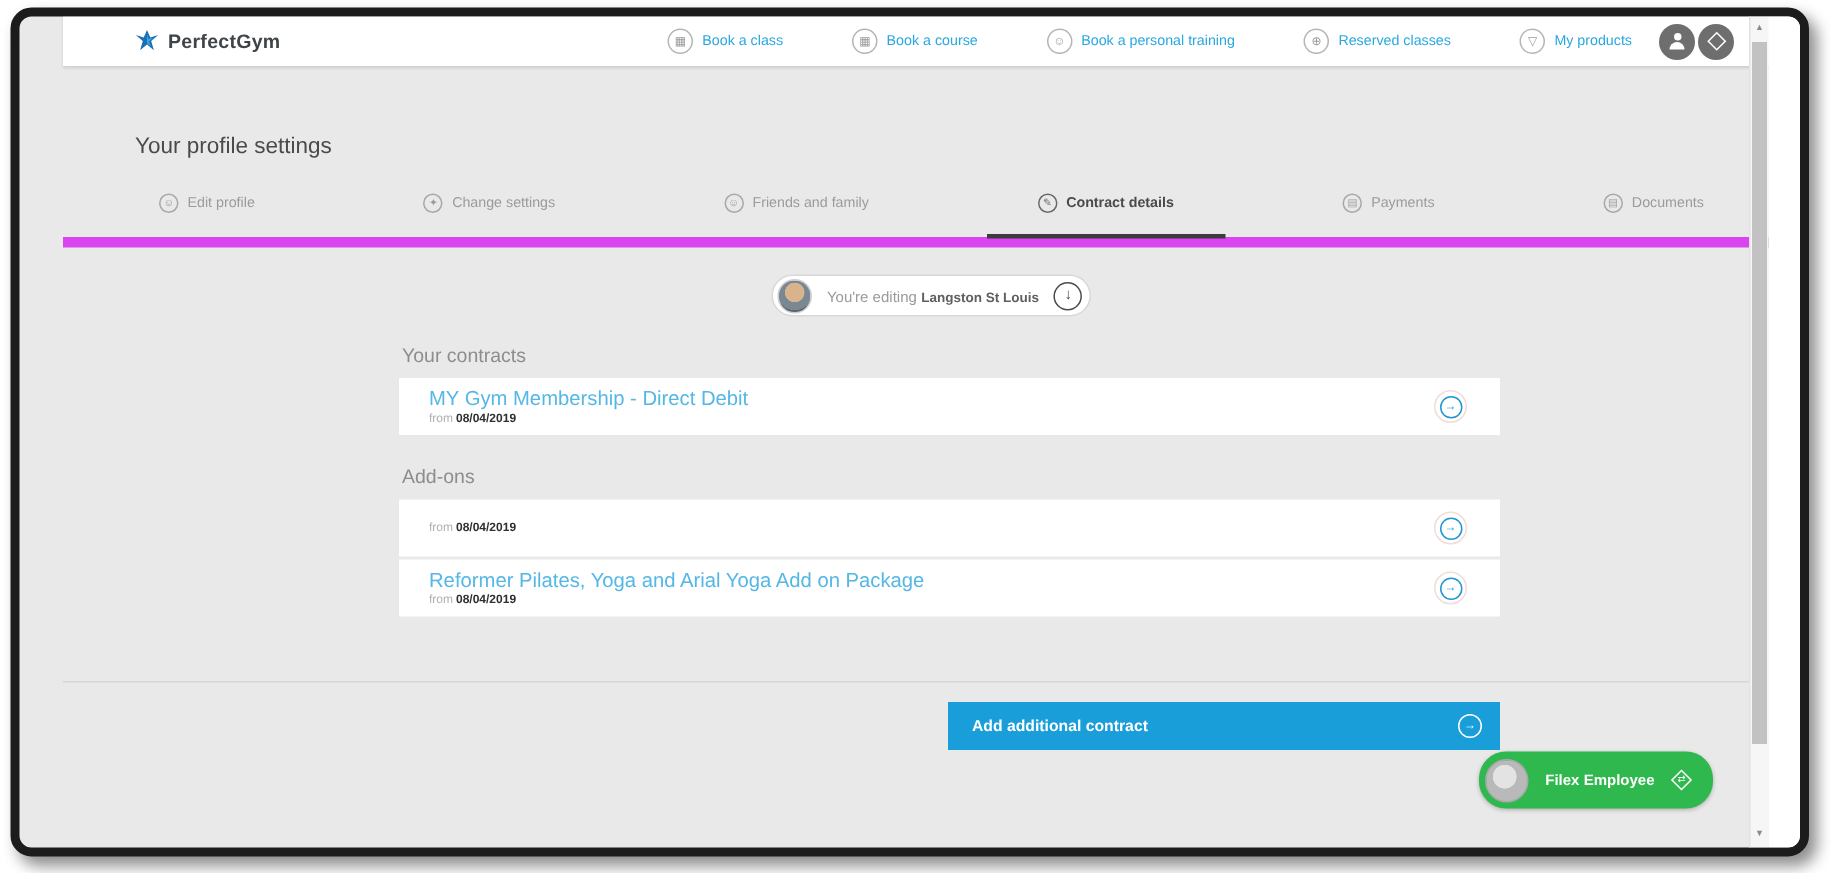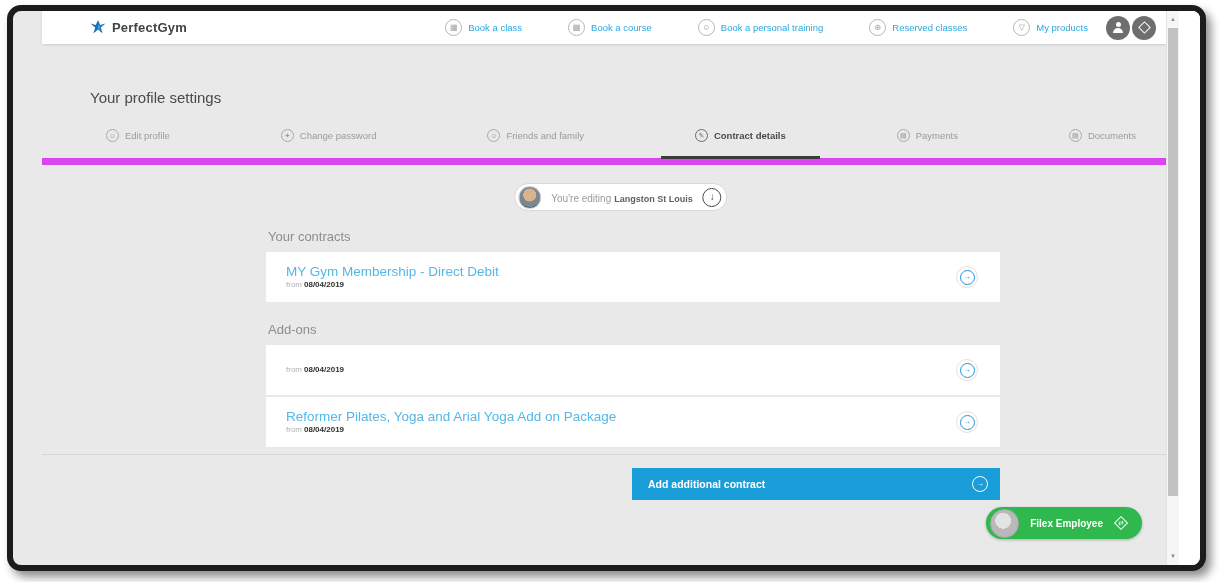--- a/index.html
+++ b/index.html
@@ -69,21 +69,21 @@
   .editing-drop {
     width:19px; height:19px; border:1.5px solid #4a4a4a; border-radius:50%; background:#fff;
     color:#4a4a4a; font-size:10px; line-height:16px; text-align:center; cursor:pointer; margin-right:2px; flex:0 0 auto;
   }
 
   
   .content { position:absolute; left:224px; width:734px; top:218px; z-index:2; }
   .section-title { font-size:13px; color:#8d8d8d; margin:0 0 8px 2px; }
   .section-title.addons { margin-top:20px; }
   .card {
-    position:relative; background:#ffffff; height:50px; margin-bottom:2px;
+    position:relative; background:#ffffff; height:38px; margin-bottom:2px;
     display:flex; flex-direction:column; justify-content:center; padding:4px 60px 6px 20px; cursor:pointer;
   }
   .card-title { font-size:13.5px; color:#54b7e6; line-height:15px; }
   .card-from { font-size:8px; color:#b0b0b0; margin-top:1px; }
   .card-date { font-size:8px; color:#2f2f2f; font-weight:bold; margin-left:2px; }
   .card-arrow {
     position:absolute; right:22px; top:50%; transform:translateY(-50%);
     width:22px; height:22px; border:1px solid #f0ddd8; border-radius:50%;
     display:flex; align-items:center; justify-content:center;
   }
@@ -100,21 +100,21 @@
     cursor:pointer; z-index:2;
   }
   .add-btn-label { color:#ffffff; font-size:10.5px; font-weight:bold; }
   .add-btn-arrow {
     width:16px; height:16px; border:1.2px solid #ffffff; border-radius:50%;
     color:#ffffff; font-size:8px; line-height:13px; text-align:center;
   }
 
   
   .employee-pill {
-    position:absolute; right:58px; bottom:26px; height:32px; border-radius:18px; background:#2eb84d;
+    position:absolute; right:58px; bottom:26px; height:38px; border-radius:18px; background:#2eb84d;
     display:flex; align-items:center; gap:11px; padding:3px 14px 3px 4px; cursor:pointer; z-index:4;
     box-shadow:0 1px 3px rgba(0,0,0,.25);
   }
   .employee-avatar {
     width:29px; height:29px; border-radius:50%; flex:0 0 auto;
     background:radial-gradient(circle at 45% 40%, #e3e3e3 0 35%, #b9b9b9 37%);
     border:1px solid #a9a9a9;
   }
   .employee-label { color:#ffffff; font-size:10px; font-weight:bold; white-space:nowrap; }
   .employee-switch { position:relative; width:14px; height:14px; display:flex; align-items:center; justify-content:center; }
@@ -186,21 +186,21 @@
     <div class="page-title">Your profile settings</div>
 
     <div class="tabs-wrap">
       <div class="tabs">
         <div class="tab">
           <span class="tab-ico">☺</span>
           <span class="tab-label">Edit profile</span>
         </div>
         <div class="tab">
           <span class="tab-ico">✦</span>
-          <span class="tab-label">Change password</span>
+          <span class="tab-label">Change settings</span>
         </div>
         <div class="tab">
           <span class="tab-ico">☺</span>
           <span class="tab-label">Friends and family</span>
         </div>
         <div class="tab active">
           <span class="tab-ico">✎</span>
           <span class="tab-label">Contract details</span>
         </div>
         <div class="tab">

